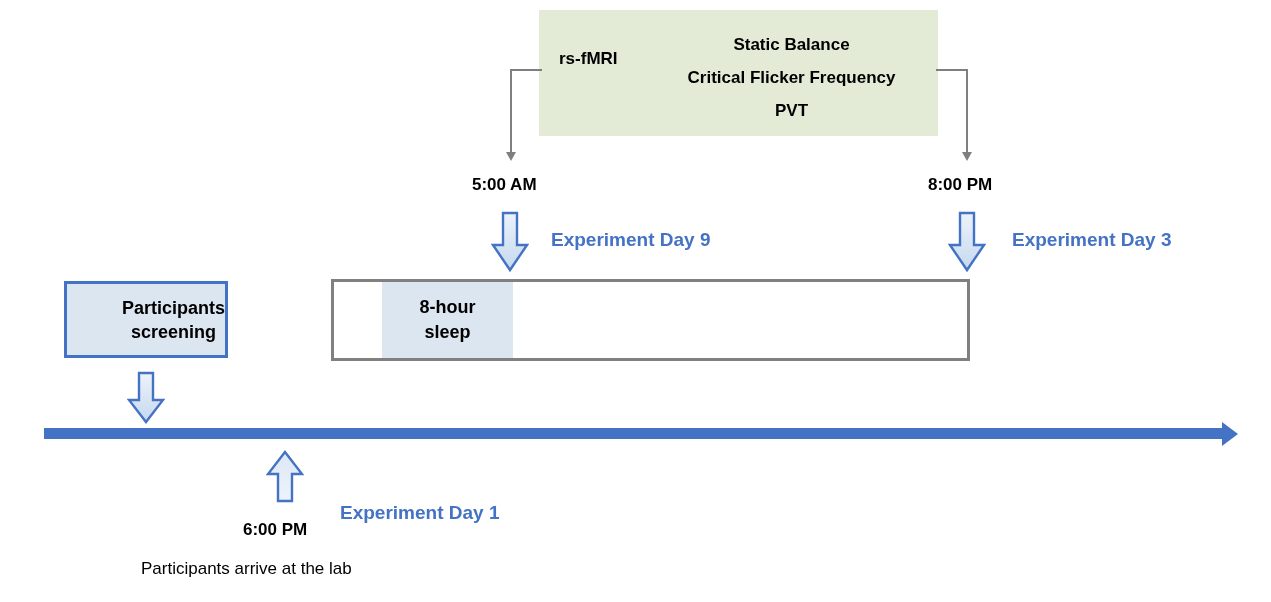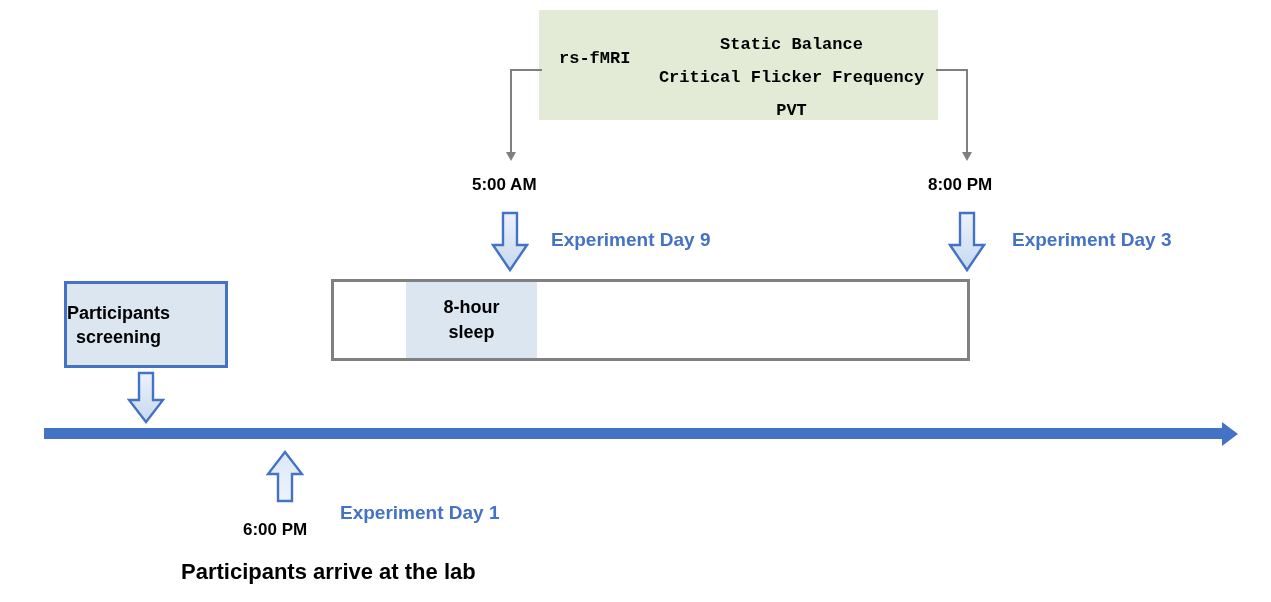--- a/index.html
+++ b/index.html
@@ -17,23 +17,22 @@
     background: #ffffff;
     overflow: hidden;
   }
   .abs { position: absolute; }
 
   
   #assessment-panel {
     left: 539px;
     top: 10px;
     width: 399px;
-    height: 110px;
+    height: 126px;
     background: #E3EBD7;
-    font-family: Liberation Mono, monospace;
   }
   .assess-col-left {
     position: absolute;
     left: 20px;
     top: 32px;
     width: 140px;
     text-align: left;
   }
   .assess-col-right {
     position: absolute;
@@ -84,47 +83,46 @@
   }
 
   
   .block-arrow svg { display: block; }
 
   
   #screening-box {
     left: 64px;
     top: 281px;
     width: 164px;
-    height: 87px;
+    height: 77px;
     background: #DCE6F1;
     border: 3px solid #4472C4;
     box-sizing: border-box;
     display: flex;
     align-items: center;
-    justify-content: flex-start;
+    justify-content: flex-end;
     text-align: center;
   }
   #screening-box .box-text {
     font-size: 18px;
     font-weight: bold;
     color: #000000;
     line-height: 24px;
   }
 
   
   #protocol-bar {
     left: 331px;
     top: 279px;
     width: 639px;
     height: 82px;
     border: 3px solid #808080;
     box-sizing: border-box;
     display: flex;
     background: #ffffff;
-    gap: 24px;
   }
   .bar-seg {
     display: flex;
     align-items: center;
     justify-content: center;
     text-align: center;
     height: 100%;
   }
   .bar-seg .seg-text {
     font-size: 18px;
@@ -149,25 +147,24 @@
     top: 422px;
     width: 0;
     height: 0;
     border-top: 12px solid transparent;
     border-bottom: 12px solid transparent;
     border-left: 16px solid #4472C4;
   }
 
   
   .caption {
-    font-size: 22px;
-    font-weight: bold;
-    color: #000000;
-    white-space: nowrap;
-    margin-left: 40px;
+    font-size: 17px;
+    font-weight: normal;
+    color: #000000;
+    white-space: nowrap;
   }
 </style>
 </head>
 <body>
 
 <div id="stage">
 
   <div class="abs" id="assessment-panel">
     <div class="assess-col-left">
       <div class="assess-item">rs-fMRI</div>

